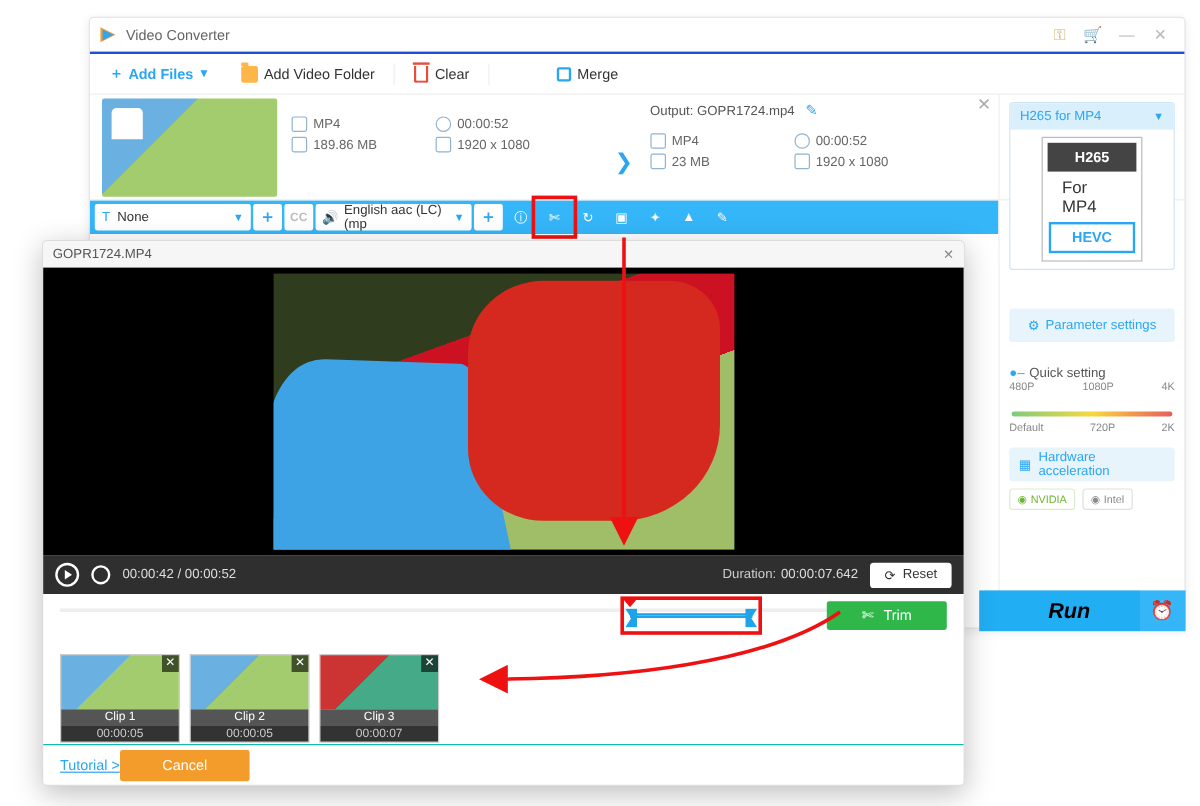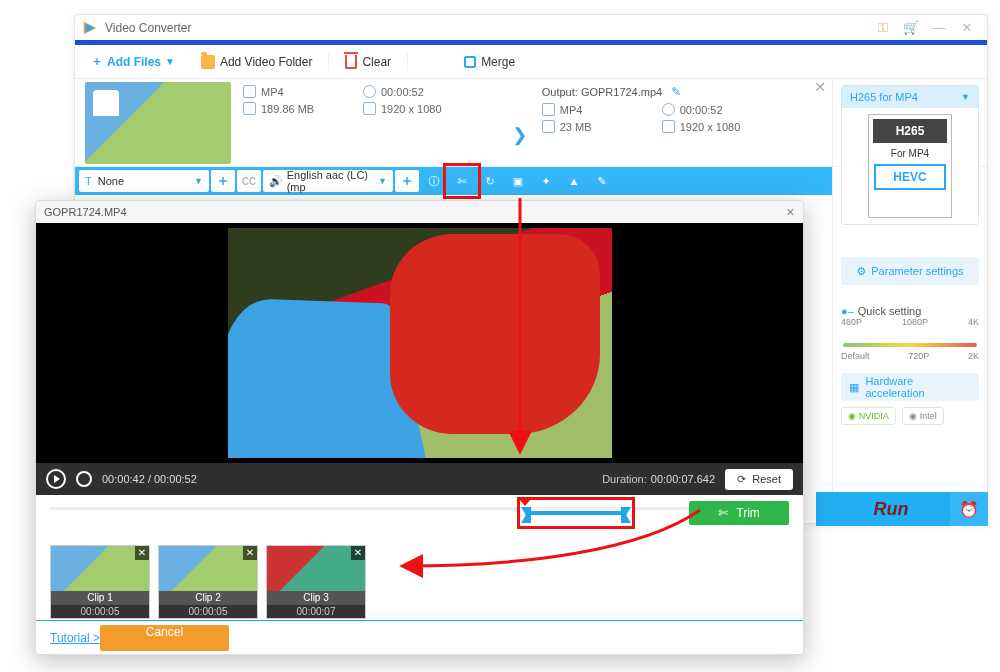--- a/index.html
+++ b/index.html
@@ -6,21 +6,21 @@
 body { background: #fff; width: 1000px; height: 672px; overflow: hidden; position: relative; }
 
 
 .app-window {
   position: absolute; left: 74px; top: 14px; right: 12px; height: 510px;
   border: 1px solid #e5e5e5; background: #fff; border-radius: 4px;
   box-shadow: 0 2px 8px rgba(0,0,0,0.08);
 }
 
 
-.titlebar { height: 30px; display: flex; align-items: center; padding: 0 6px; border-bottom: 5px solid #1d4ed8; }
+.titlebar { height: 30px; display: flex; align-items: center; padding: 0 6px; border-bottom: 2px solid #1d4ed8; }
 .logo-icon { width: 18px; height: 18px; display: inline-block; margin-right: 6px; }
 .titlebar .app-title { font-size: 12px; color: #666; }
 .titlebar .sys-btns { margin-left: auto; display: flex; }
 .sys-btns span { width: 28px; text-align: center; color: #bbb; font-size: 13px; cursor: pointer; }
 
 
 .toolbar {
   height: 34px; display: flex; align-items: center; gap: 4px;
   border-bottom: 1px solid #eee; padding: 0 8px; font-size: 12px; color: #333;
 }
@@ -39,21 +39,21 @@
 
 .file-row { height: 88px; display: flex; border-bottom: 1px solid #eee; }
 .thumb {
   width: 146px; height: 82px; margin: 3px 0 0 10px;
   background: linear-gradient(135deg, #6ab0e0 35%, #a2cc6d 35% 100%);
   position: relative; border-radius: 2px;
 }
 .thumb .person { position: absolute; left: 8px; top: 8px; width: 26px; height: 26px; background: #fff; border-radius: 4px 4px 0 0; }
 .info-block { flex: 1; padding: 6px 8px 4px 12px; font-size: 11px; color: #555; position: relative; }
 .info-block .src { margin-bottom: 4px; }
-.info-grid { display: grid; grid-template-columns: 120px 130px; row-gap: 4px; }
+.info-grid { display: grid; grid-template-columns: 120px 130px; row-gap: 4px; margin-top: 12px; }
 .info-cell { display: flex; align-items: center; gap: 5px; color: #666; }
 .info-cell .sm-ico { width: 13px; height: 13px; border: 1.5px solid #8fb3d1; border-radius: 2px; display: inline-block; }
 .info-cell .sm-ico.clock { border-radius: 50%; }
 .arrow-split { width: 20px; margin-top: 24px; color: #2aa6f3; font-size: 18px; display: flex; align-items: center; justify-content: center; }
 .pencil { color: #2aa6f3; margin-left: 6px; font-size: 12px; }
 .info-close { position: absolute; right: 6px; top: 0; color: #aaa; cursor: pointer; font-size: 14px; }
 
 
 .action-bar {
   height: 28px; background: #35b6f9; display: flex; align-items: center; padding: 0 4px; gap: 2px;
@@ -79,35 +79,35 @@
 }
 .rp-title { color: #666; text-align: center; margin-bottom: 6px; font-size: 11px; }
 .fmt-box {
   border: 1px solid #d0e6f5; border-radius: 3px; height: 140px;
   background: #fff; display: flex; flex-direction: column; align-items: center;
 }
 .fmt-header { background: #d9effc; height: 22px; width: 100%; color: #2aa6f3; font-size: 11px; display: flex; align-items: center; padding: 0 8px; }
 .fmt-header .dd { margin-left: auto; font-size: 9px; }
 .fmt-inner { border: 1px solid #bbb; margin-top: 6px; width: 84px; height: 104px; display: flex; flex-direction: column; align-items: center; }
 .fmt-inner .blk1 { background: #444; color: #fff; width: 74px; height: 24px; margin-top: 4px; font-size: 12px; display: flex; align-items: center; justify-content: center; font-weight: bold;}
-.fmt-inner .blk2 { font-size: 10px; margin: 5px 16px; color: #333; }
+.fmt-inner .blk2 { font-size: 14px; margin: 5px 16px; color: #333; }
 .fmt-inner .blk3 { border: 2px solid #2aa6f3; color: #2aa6f3; width: 72px; height: 26px; font-size: 12px; display: flex; align-items: center; justify-content: center; font-weight: 600;}
 .param-btn { margin-top: 32px; background: #e8f4fc; border-radius: 3px; height: 28px; display: flex; align-items: center; justify-content: center; color: #2aa6f3; gap: 5px; cursor: pointer;}
 .qs { margin-top: 20px; }
 .qs-head { color: #555; font-size: 11px; }
 .qs-head .dot { color: #2aa6f3; margin-right: 4px; }
 .qs-scale { position: relative; height: 4px; background: linear-gradient(to right, #7ecb7d, #f7d93e, #e85b5b); margin: 16px 2px 4px; border-radius: 2px;}
 .qs-labels { display: flex; justify-content: space-between; font-size: 9px; color: #888; }
 .qs-labels2 { display: flex; justify-content: space-between; font-size: 9px; color: #888; margin-top: 4px;}
 .hw-btn { margin-top: 12px; background: #e8f4fc; border-radius: 3px; height: 28px; display: flex; align-items: center; padding: 0 8px; color: #2aa6f3; gap: 6px; cursor: pointer;}
 .gpu-badges { margin-top: 6px; display: flex; gap: 6px;}
 .badge { border: 1px solid #e0e0e0; border-radius: 3px; padding: 3px 6px; font-size: 9px; color: #8a8a8a; display: flex; align-items: center; gap: 3px;}
 .badge.nvidia { color: #6fb52f; border-color: #ddecd0;}
 .run-bar { position: absolute; right: 12px; left: auto; width: 172px; top: 492px; height: 34px; display: flex;}
-.run-btn { flex: 1; background: #22aef3; color: #7f1d1d; font-size: 18px; font-style: italic; display: flex; align-items: center; justify-content: center; font-weight: 600; padding-left: 16px;}
+.run-btn { flex: 1; background: #22aef3; color: #000000; font-size: 18px; font-style: italic; display: flex; align-items: center; justify-content: center; font-weight: 600; padding-left: 16px;}
 .alarm { width: 38px; background: #35b6f9; color: #fff; display: flex; align-items: center; justify-content: center;}
 
 
 .trim-dialog {
   position: absolute; left: 35px; top: 200px; width: 769px; height: 455px;
   background: #fff; border: 1px solid #ddd; border-radius: 4px;
   box-shadow: 0 6px 24px rgba(0,0,0,0.25);
   display: flex; flex-direction: column;
 }
 .td-title { height: 22px; background: #f6f6f6; border-radius: 4px 4px 0 0; padding: 0 8px; font-size: 11px; color: #555; display: flex; align-items: center;}
@@ -141,21 +141,21 @@
 .trim-btn { position: absolute; right: 14px; top: 6px; width: 100px; height: 24px; background: #2fb74a; color: #fff; font-size: 12px; display: flex; align-items: center; justify-content: center; gap: 8px; border-radius: 2px; cursor: pointer;}
 .td-clips { height: 80px; display: flex; gap: 8px; padding: 6px 14px 0;}
 .clip { width: 100px; border: 1px solid #ccc; display: flex; flex-direction: column; font-size: 10px;}
 .clip .cimg { flex: 1; background: linear-gradient(135deg, #6ab0e0 40%, #a2cc6d 40%); position: relative;}
 .clip .cimg .cx { position: absolute; right: 0; top: 0; width: 14px; height: 14px; background: rgba(0,0,0,.6); color: #fff; font-size: 10px; text-align: center; line-height: 14px;}
 .clip .cname { background: #555; color: #fff; text-align: center; line-height: 14px;}
 .clip .ctime { background: #333; color: #ccc; text-align: center; line-height: 13px;}
 .td-footer { margin-top: auto; height: 34px; border-top: 1px solid #14b8a6; display: flex; align-items: center; padding: 12px 14px; gap: 0;}
 .tutorial { color: #2aa6f3; font-size: 12px; text-decoration: underline;}
 .ok-btn { margin-left: auto; width: 108px; height: 26px; background: #2aa6f3; color: #fff; font-size: 12px; display: flex; align-items: center; justify-content: center; border-radius: 2px; cursor: pointer;}
-.cancel-btn { width: 129px; height: 26px; background: #f39b2b; color: #fff; font-size: 12px; display: flex; justify-content: center; border-radius: 2px; cursor: pointer;}
+.cancel-btn { width: 108px; height: 26px; background: #f39b2b; color: #fff; font-size: 12px; display: flex; align-items: center; justify-content: center; border-radius: 2px; cursor: pointer;}
 
 
 svg.anno { position: absolute; inset: 0; pointer-events: none; }
 </style>
 </head>
 <body>
 
 <div class="app-window">
 
   <div class="titlebar">

